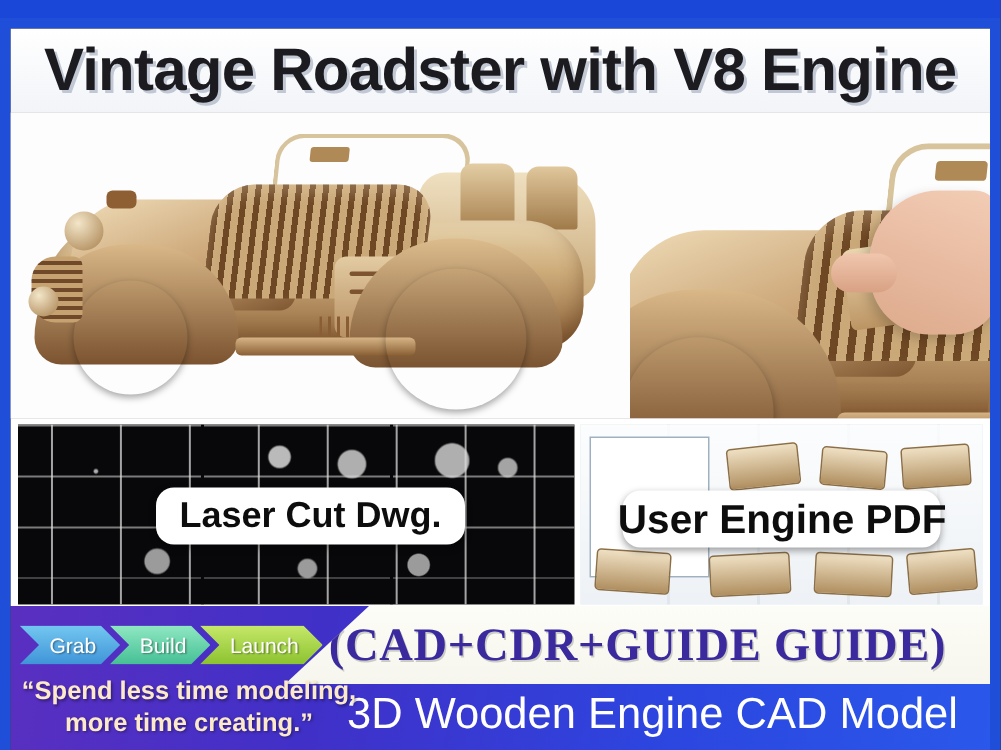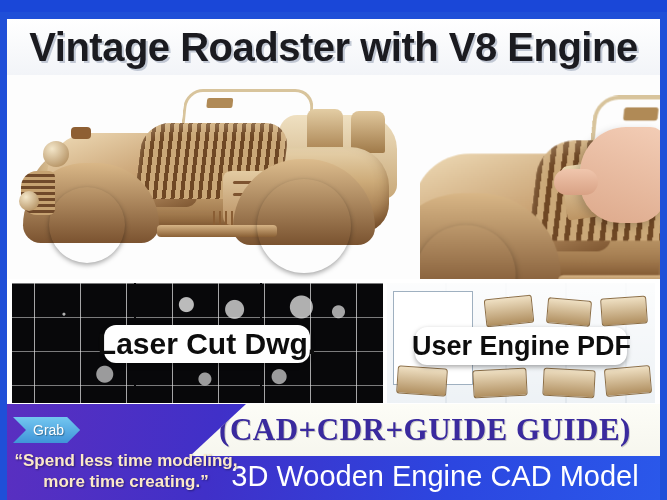--- a/index.html
+++ b/index.html
@@ -108,21 +108,21 @@
   .gpart{position:absolute;background:linear-gradient(180deg,#efe0c3,#b08f60);
          border:1px solid #8d6f46;border-radius:3px;}
   .gsheet{position:absolute;left:6px;top:8px;width:78px;height:92px;background:#fff;
           border:1px solid #9fb0c0;}
 
   .pill{position:absolute;background:#fff;border-radius:12px;
         box-shadow:0 2px 5px rgba(0,0,0,.35);display:flex;align-items:center;
         justify-content:center;}
   .pill span{font-weight:bold;color:#0d0d0d;white-space:nowrap;}
   .pill.laser-pill{left:92px;top:42px;width:206px;height:38px;}
-  .pill.laser-pill span{font-size:30px;}
+  .pill.laser-pill span{font-size:24px;}
   .pill.guide-pill{left:28px;top:44px;width:212px;height:38px;}
   .pill.guide-pill span{font-size:27px;}
 
   
   .bottom{position:absolute;left:0;top:385px;width:653px;height:101px;
           background:linear-gradient(100deg,#5a2fc0 0%,#4030c8 32%,#2c46e0 68%,#2a58ea 100%);
           overflow:hidden;}
   .banner{position:absolute;right:0;top:0;width:470px;height:52px;
           background:linear-gradient(180deg,#fdfdf7,#f6f6ee);
           clip-path:polygon(56px 0,100% 0,100% 100%,0 100%);
@@ -233,20 +233,26 @@
     <div class="banner">
       <span>(CAD+CDR+GUIDE GUIDE)</span>
     </div>
 
     <div class="tagline">3D Wooden Engine CAD Model</div>
 
     <div class="chev-row">
       <div class="chev c1">
         <span>Grab</span>
       </div>
+      <div class="chev c2">
+        <span>Build</span>
+      </div>
+      <div class="chev c3">
+        <span>Launch</span>
+      </div>
     </div>
 
     <div class="quote">
       <span class="l1q">“Spend less time modeling,</span>
       <span class="l2q">more time creating.”</span>
     </div>
   </div>
 
 </div>
 

